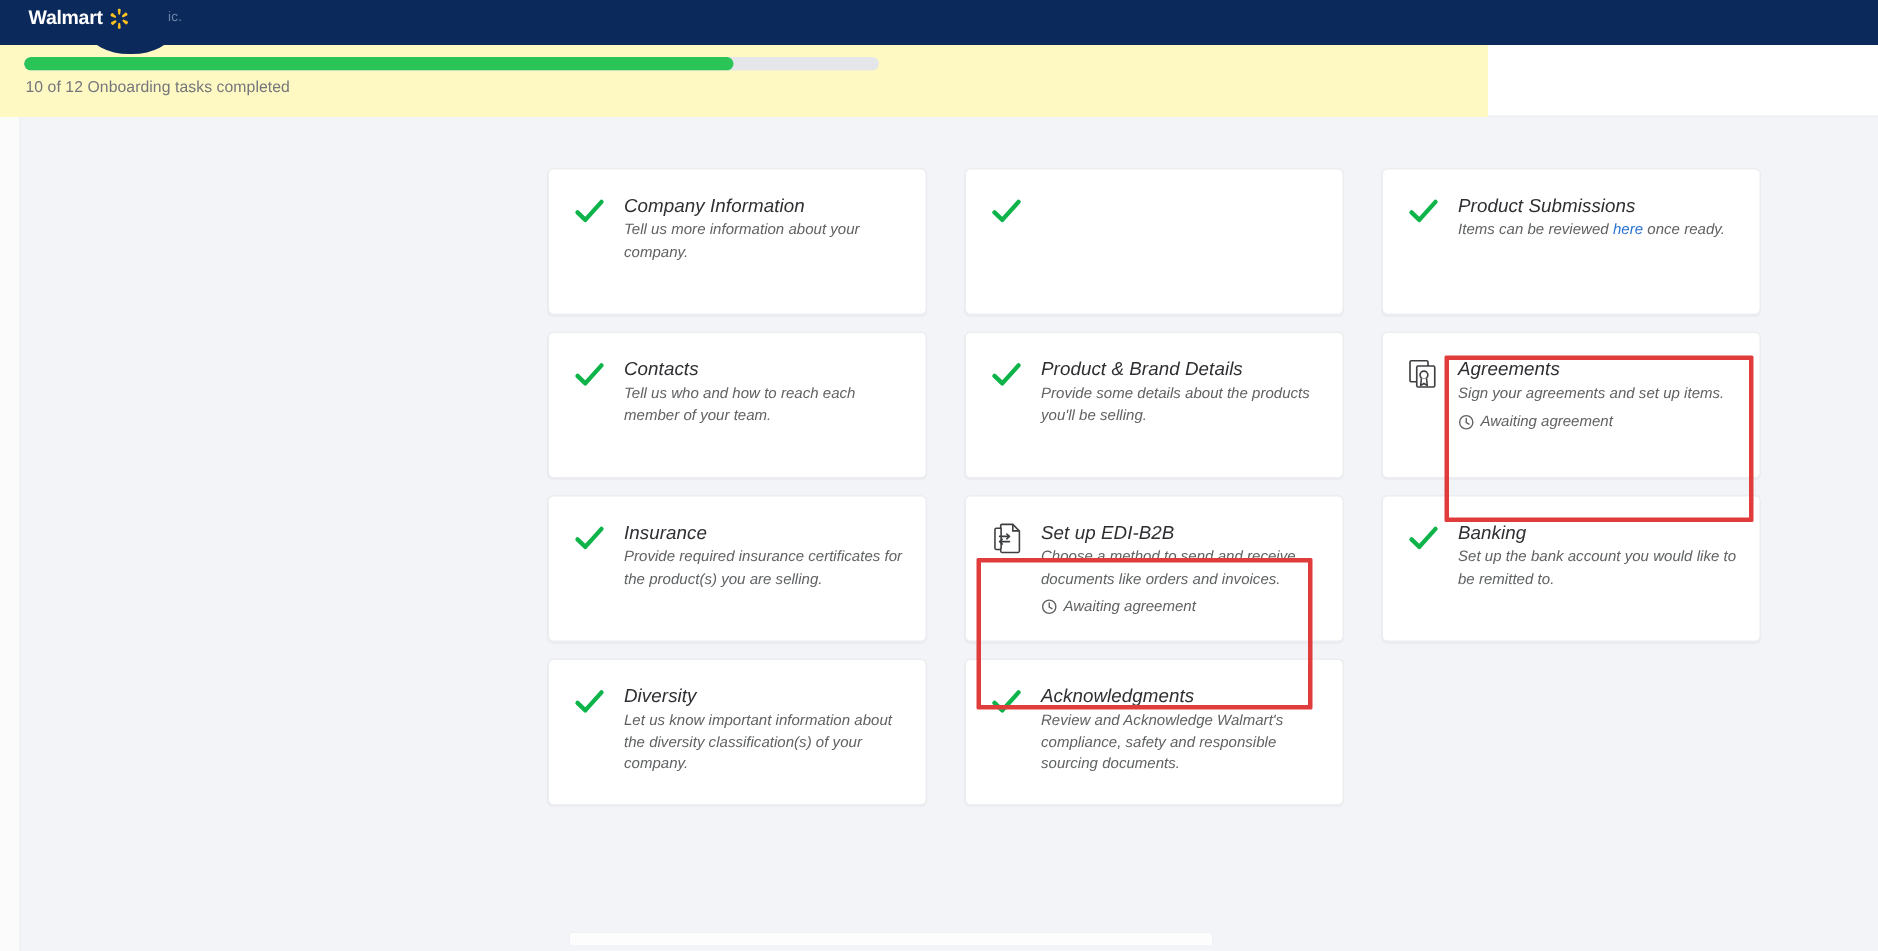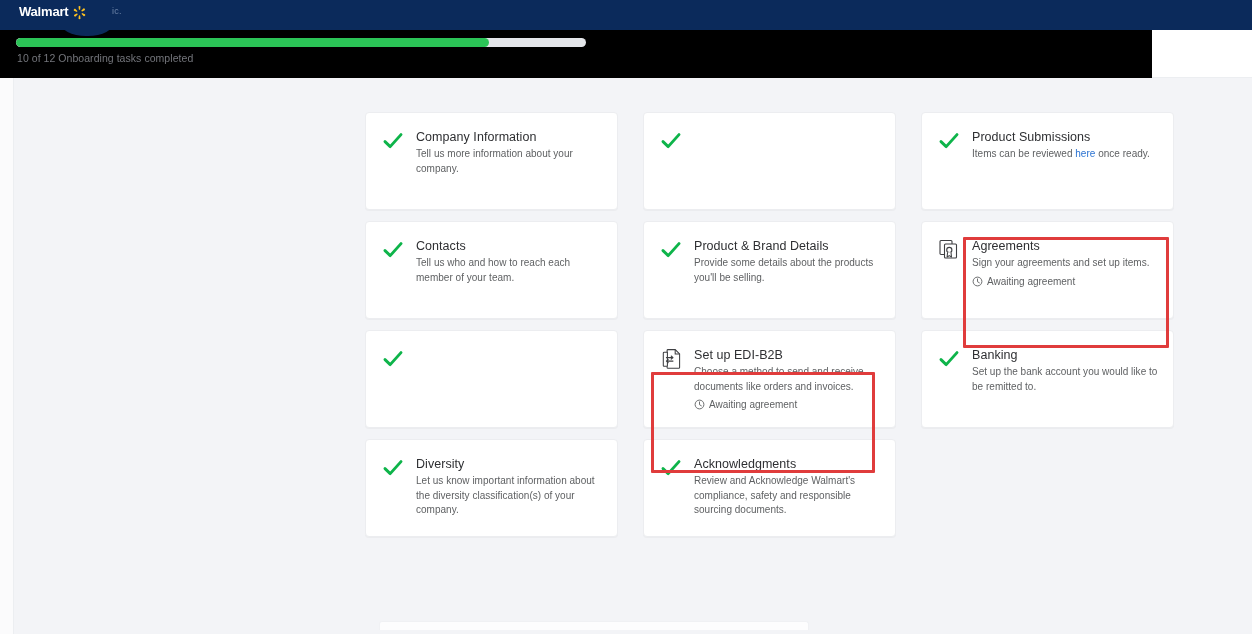--- a/index.html
+++ b/index.html
@@ -61,23 +61,23 @@
     background: #0b2a5b;
     border-bottom-left-radius: 26px 14px;
     border-bottom-right-radius: 26px 14px;
     z-index: 29;
   }
 
   
   .progress-strip {
     position: absolute;
     top: 26px; left: 0;
-    width: 1152px;
+    width: 992px;
     height: 52px;
-    background: #000000;
+    background: #fef9c3;
     z-index: 20;
   }
   .progress-track {
     position: absolute;
     left: 16px;
     top: 12px;
     width: 570px;
     height: 9px;
     background: #e4e6ea;
     border-radius: 5px;
@@ -169,21 +169,21 @@
     min-width: 26px;
     height: 26px;
     display: flex;
     align-items: flex-start;
     justify-content: center;
     padding-top: 1px;
   }
   .check-icon { display: block; }
   .doc-icon   { display: block; }
 
-  .card-body { padding-top: 0px; }
+  .card-body { padding-top: 0px; font-style: italic; }
   .card-title {
     font-size: 12.5px;
     color: #2e2f32;
     line-height: 16px;
     letter-spacing: 0.05px;
     margin-bottom: 2px;
   }
   .card-desc {
     font-size: 10px;
     color: #5f6163;
@@ -330,20 +330,24 @@
             <span>Awaiting agreement</span>
           </div>
         </div>
       </div>
       <div class="card">
         <div class="icon-slot">
           <svg class="check-icon" width="22" height="22" viewBox="0 0 22 22">
       <path d="M3 11.6 L8.2 16.6 L19 4.6" fill="none" stroke="#0eb44a" stroke-width="2.9" stroke-linecap="round" stroke-linejoin="round"></path>
           </svg>
         </div>
+        <div class="card-body">
+          <div class="card-title">Insurance</div>
+          <div class="card-desc">Provide required insurance certificates for the product(s) you are selling.</div>
+        </div>
       </div>
       <div class="card highlighted">
         <div class="icon-slot">
           <svg class="doc-icon" width="21" height="22" viewBox="0 0 21 22">
       <path d="M7 1.6 h7.2 L18.6 6 v13.4 a.9.9 0 0 1-.9.9 H7 a.9.9 0 0 1-.9-.9 V2.5 a.9.9 0 0 1 .9-.9 z" fill="#ffffff" stroke="#3e3f42" stroke-width="1.05"></path>
       <path d="M14.2 1.7 v4.2 h4.3" fill="none" stroke="#3e3f42" stroke-width="1.05"></path>
       <path d="M3.2 4.2 h3.2 v13.2 a.9.9 0 0 1-.9.9 H3.2 a.9.9 0 0 1-.9-.9 V5.1 a.9.9 0 0 1 .9-.9 z" fill="#ffffff" stroke="#3e3f42" stroke-width="1.05"></path>
       <path d="M5.4 9.6 h6.6 M12 9.6 l-1.8-1.6 M12 9.6 l-1.8 1.6" fill="none" stroke="#3e3f42" stroke-width="1.05" stroke-linecap="round" stroke-linejoin="round"></path>
       <path d="M12 13.1 H5.4 M5.4 13.1 l1.8-1.6 M5.4 13.1 l1.8 1.6" fill="none" stroke="#3e3f42" stroke-width="1.05" stroke-linecap="round" stroke-linejoin="round"></path>
     </svg>

